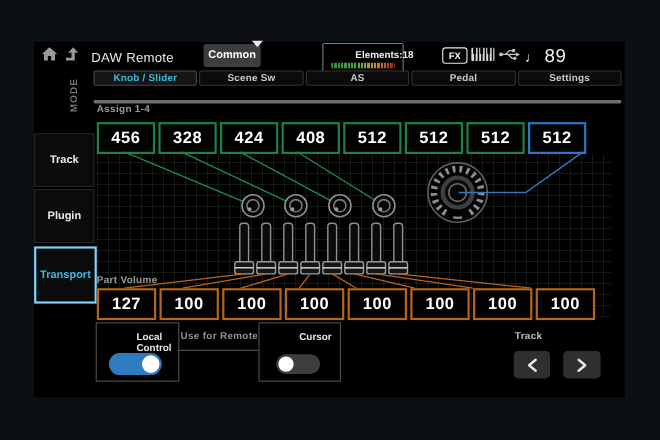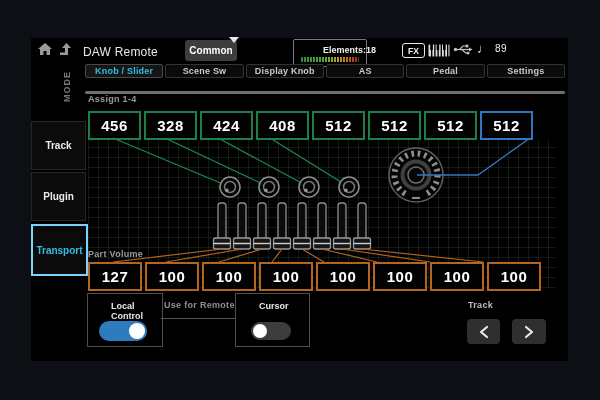--- a/index.html
+++ b/index.html
@@ -16,21 +16,21 @@
               border-right:5px solid transparent;border-top:6px solid #e8e8e8;}
   .elements{left:262px;top:1px;width:72px;height:26px;border:1px solid #7a7a7a;border-radius:2px;
             display:flex;flex-direction:column;align-items:center;justify-content:center;gap:2px;}
   .elements-label{color:#f0f0f0;font-size:9px;font-weight:bold;padding-left:39px;}
   .meter{width:58px;height:5px;border-radius:1px;
          background:linear-gradient(90deg,#2f8f3a 0%,#49a63e 35%,#7fa93a 52%,#c9932f 66%,#c96a22 80%,#a83c1b 92%,#7c2c14 100%);}
   .meter-seg{width:100%;height:100%;background:repeating-linear-gradient(90deg,transparent 0 2px,#000 2px 3px);}
   .fx-badge{left:371px;top:5px;width:21px;height:13px;border:1.5px solid #e8e8e8;border-radius:3px;
             color:#f2f2f2;font-size:8.5px;font-weight:bold;display:flex;align-items:center;justify-content:center;}
   .tempo{left:446px;top:3px;color:#efefef;font-size:13px;display:flex;align-items:center;gap:5px;}
-  .tempo-val{font-size:10px;letter-spacing:.5px;}
+  .tempo-val{font-size:17px;letter-spacing:.5px;}
 
   
   .tabs{left:54px;top:26px;width:480px;height:14px;display:flex;gap:2px;}
   .tab{flex:1;background:#0b0b0b;border:1px solid #333;border-radius:2px;color:#c9c9c9;
        font-size:9px;font-weight:bold;display:flex;align-items:center;justify-content:center;letter-spacing:.2px;}
   .tab.active{background:#151515;border-color:#4a4a4a;color:#35bde4;}
   .tab-underline{left:54px;top:53px;width:480px;height:3px;background:#6e6e6e;border-radius:2px;}
 
   
   .sec-label{color:#9b9b9b;font-size:9px;font-weight:bold;letter-spacing:.3px;}
@@ -43,21 +43,21 @@
   .vol-row{left:57px;top:224px;display:flex;gap:3px;}
   .vbox.vol{width:50px;border-color:#b4651f;}
 
   .grid{left:57px;top:102px;width:468px;height:148px;
         background-image:repeating-linear-gradient(0deg,rgba(90,120,90,.20) 0 1px,transparent 1px 10px),
                          repeating-linear-gradient(90deg,rgba(90,120,90,.20) 0 1px,transparent 1px 10px);}
   svg.wires{position:absolute;left:0;top:0;pointer-events:none;}
 
   
   .ctl-box{border:1px solid #4f4f4f;background:#000;}
-  .ctl-label{position:absolute;left:8px;top:7px;color:#e8e8e8;font-size:9px;font-weight:bold;padding-left:15px;}
+  .ctl-label{position:absolute;left:21px;top:7px;color:#e8e8e8;font-size:9px;font-weight:bold;padding-left:15px;}
   .toggle{position:absolute;border-radius:10px;}
   .toggle .knob{position:absolute;top:2px;border-radius:50%;background:#fff;}
   .tg-on{background:#2e7cc0;}
   .tg-off{background:#3d3d3d;}
   .divider{height:1px;background:#555;}
   .nav-btn{width:33px;height:25px;background:#2f2f2f;border-radius:4px;display:flex;align-items:center;justify-content:center;}
 
   
   .mode-label{left:31px;top:27px;width:16px;height:44px;color:#777;font-size:9px;font-weight:bold;
               writing-mode:vertical-rl;transform:rotate(180deg);text-align:center;letter-spacing:1px;}
@@ -133,21 +133,20 @@
     </div>
 
     <div class="abs tempo">
       <span>♩</span>
       <span class="tempo-val">89</span>
     </div>
 
     <div class="abs tabs">
       <div class="tab active">Knob / Slider</div>
       <div class="tab">Scene Sw</div>
-      <div class="tab">Display Knob</div>
       <div class="tab">AS</div>
       <div class="tab">Pedal</div>
       <div class="tab">Settings</div>
     </div>
     <div class="abs tab-underline"></div>
 
     <div class="abs mode-label">MODE</div>
     <div class="abs side-btn" style="top:83px;height:47px;">Track</div>
     <div class="abs side-btn" style="top:134px;height:47px;">Plugin</div>
     <div class="abs side-btn active" style="top:186px;height:48px;">Transport</div>

